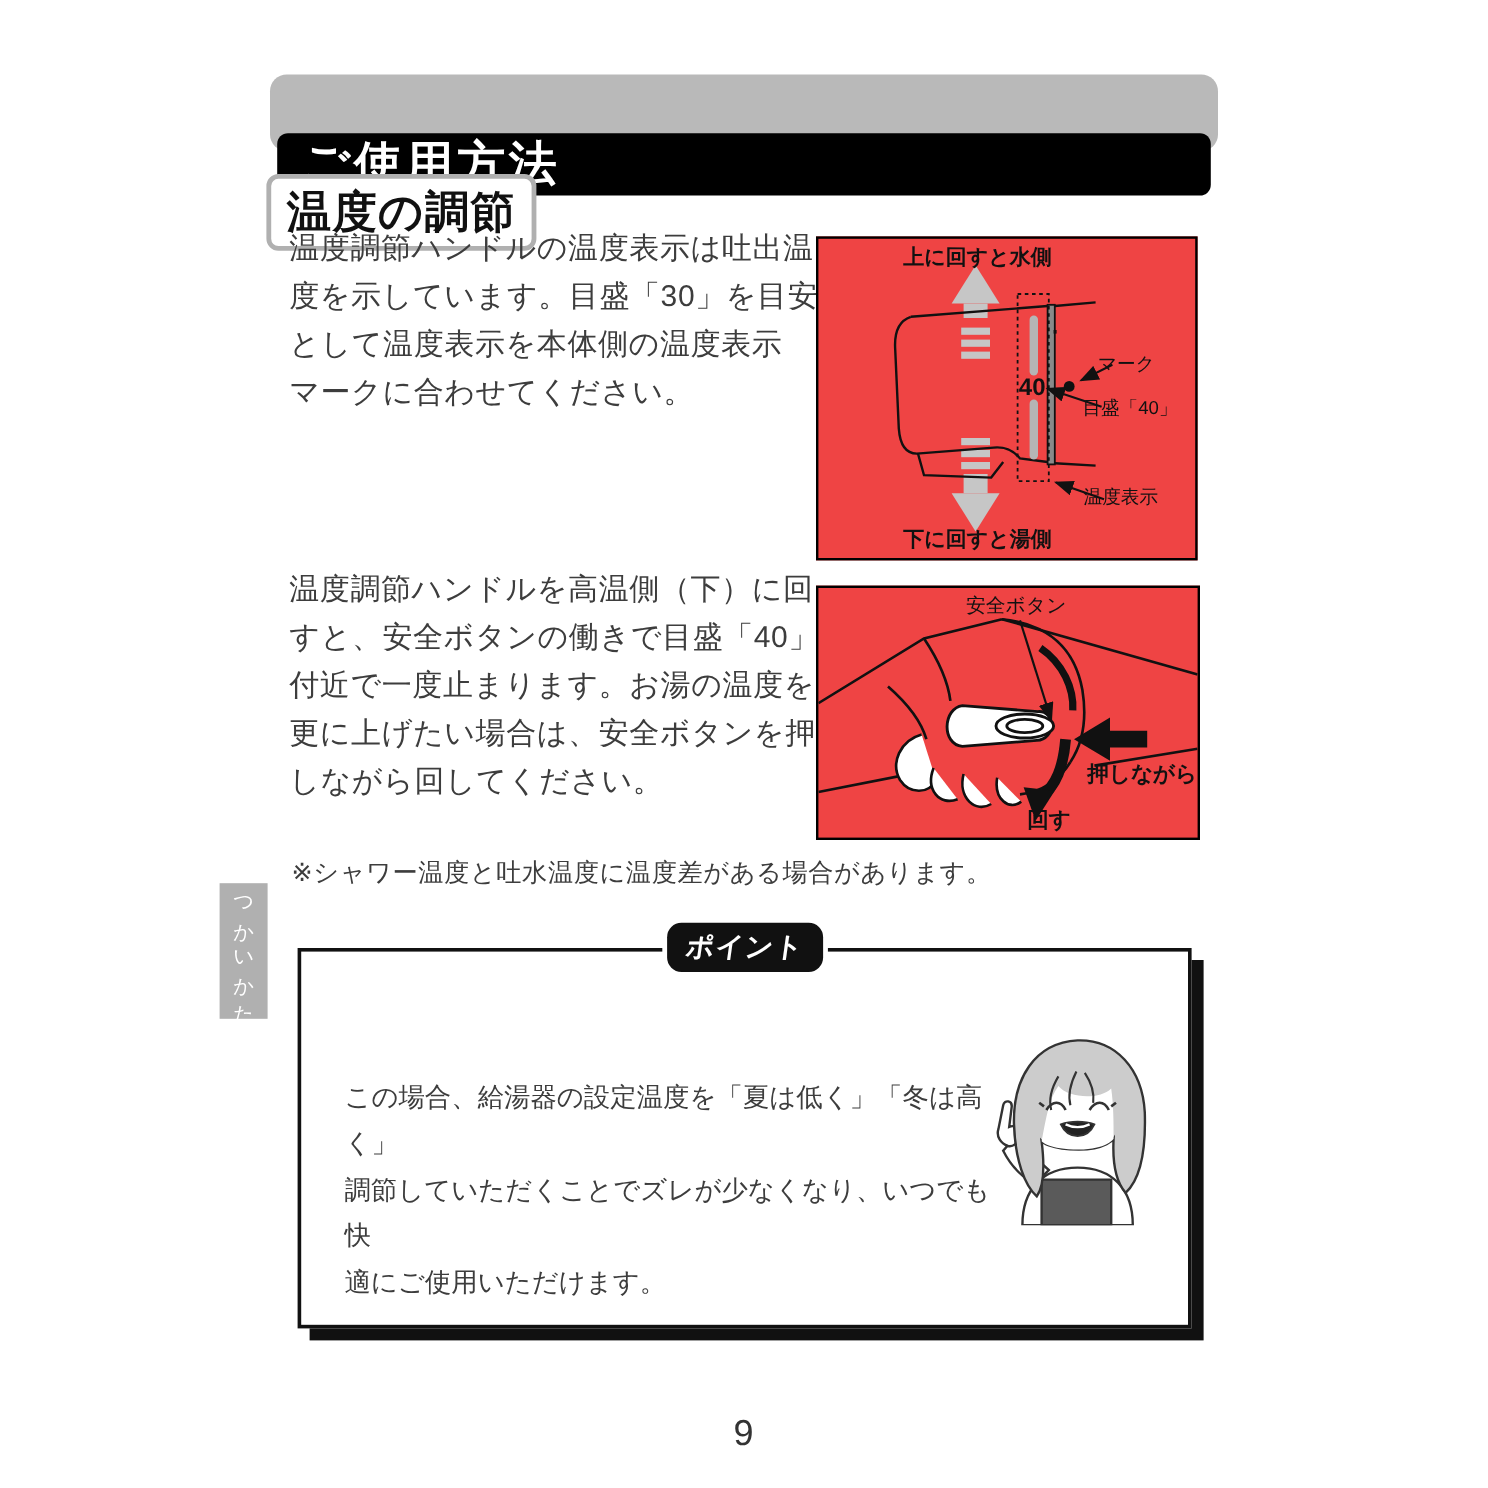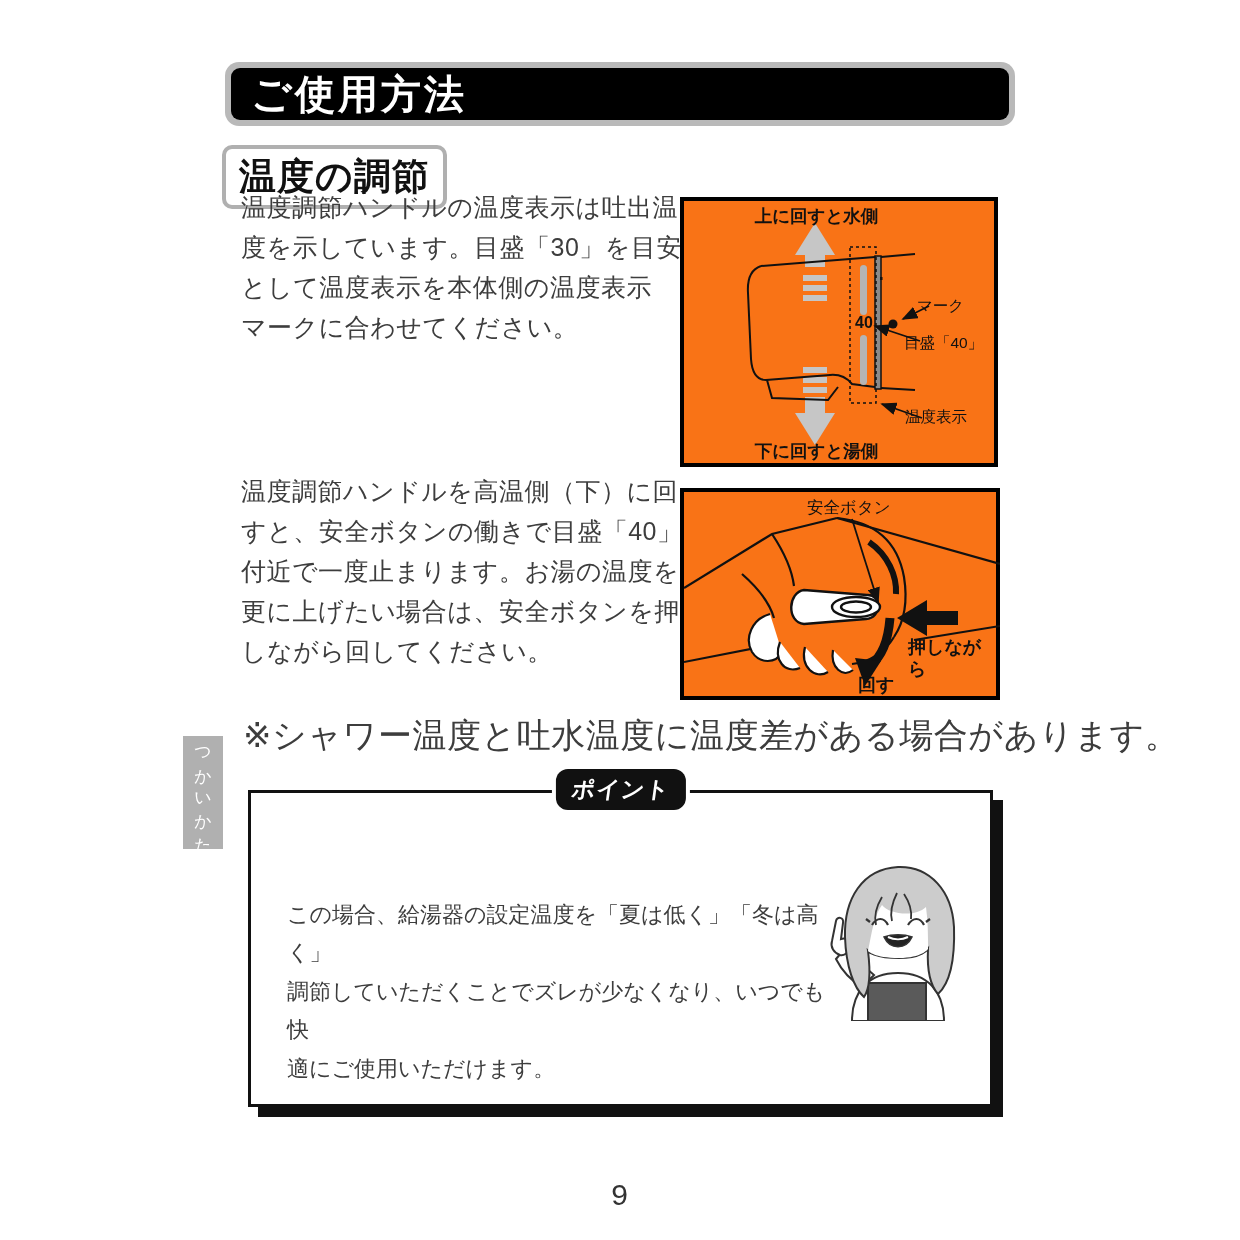--- a/index.html
+++ b/index.html
@@ -10,41 +10,41 @@
   }
   .abs{position:absolute;}
 
   
   .header-frame{
     left:225px;top:62px;width:790px;height:64px;
     background:#b9b9b9;border-radius:14px;padding:6px;box-sizing:border-box;
   }
   .header-bar{
     width:100%;height:100%;background:#000;border-radius:9px;
-    display:flex;align-items:center;padding-left:20px;box-sizing:border-box;
+    display:flex;align-items:center;padding-left:20px;box-sizing:border-box;margin-top:43px;
   }
   .header-bar .t{
     color:#fff;font-size:40px;font-weight:700;letter-spacing:3px;line-height:1;
   }
 
   
   .section-box{
     left:222px;top:145px;background:#fff;border:4px solid #b0b0b0;border-radius:10px;
     padding:3px 13px;font-size:37px;font-weight:700;color:#111;letter-spacing:1px;
   }
 
   
   .body-text{
     font-size:25px;line-height:40px;color:#3d3d3d;letter-spacing:0.5px;
     white-space:pre-line;
   }
-  .note-text{font-size:34px;color:#3d3d3d;letter-spacing:0.5px;}
-
-  
-  .diagram{border:4px solid #000000;background:#f97316;box-sizing:border-box;}
+  .note-text{font-size:21px;color:#3d3d3d;letter-spacing:0.5px;}
+
+  
+  .diagram{border:2px solid #000000;background:#ef4444;box-sizing:border-box;}
   .diagram .lbl{position:absolute;color:#111;line-height:1.2;}
   .b{font-weight:700;}
 
   
   .side-tab{
     left:183px;top:736px;width:40px;height:113px;background:#b0b0b0;
     display:flex;align-items:center;justify-content:center;
   }
   .side-tab .t{
     writing-mode:vertical-rl;text-orientation:upright;
@@ -139,21 +139,21 @@
     <circle cx="209" cy="123" r="4.5" fill="#111"></circle>
 
     <g stroke="#111" stroke-width="1.8">
       <line x1="245" y1="105" x2="219" y2="118" marker-end="url(#ah1)"></line>
       <line x1="236" y1="140" x2="191" y2="125" marker-end="url(#ah1)"></line>
       <line x1="238" y1="217" x2="198" y2="203" marker-end="url(#ah1)"></line>
     </g>
   </svg>
   <div class="lbl b" style="left:20px;top:5px;width:225px;text-align:center;font-size:17.5px;">上に回すと水側</div>
   <div class="lbl b" style="left:20px;top:240px;width:225px;text-align:center;font-size:17.5px;">下に回すと湯側</div>
-  <div class="lbl b" style="left:167px;top:112px;width:26px;text-align:center;font-size:16px;">40</div>
+  <div class="lbl b" style="left:167px;top:112px;width:26px;text-align:left;font-size:20px;">40</div>
   <div class="lbl" style="left:233px;top:96px;font-size:15.5px;">マーク</div>
   <div class="lbl" style="left:220px;top:133px;font-size:15.5px;">目盛「40」</div>
   <div class="lbl" style="left:221px;top:207px;font-size:15.5px;">温度表示</div>
 </div>
 
 <div class="abs body-text" style="left:241px;top:471px;width:470px;">温度調節ハンドルを高温側（下）に回
 すと、安全ボタンの働きで目盛「40」
 付近で一度止まります。お湯の温度を
 更に上げたい場合は、安全ボタンを押
 しながら回してください。</div>

